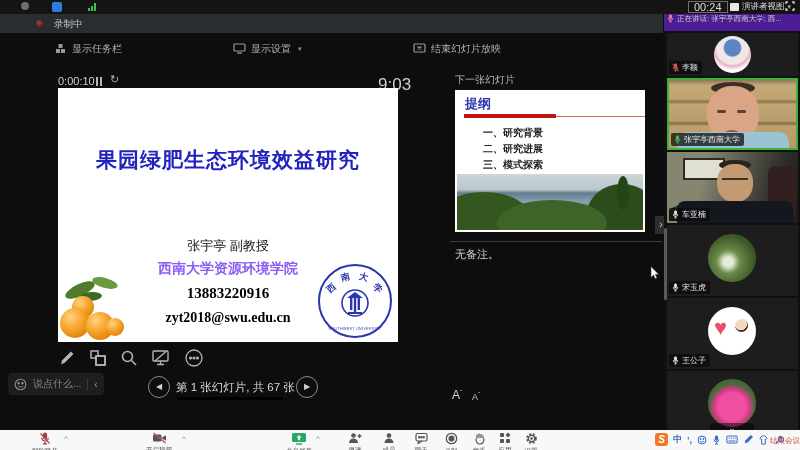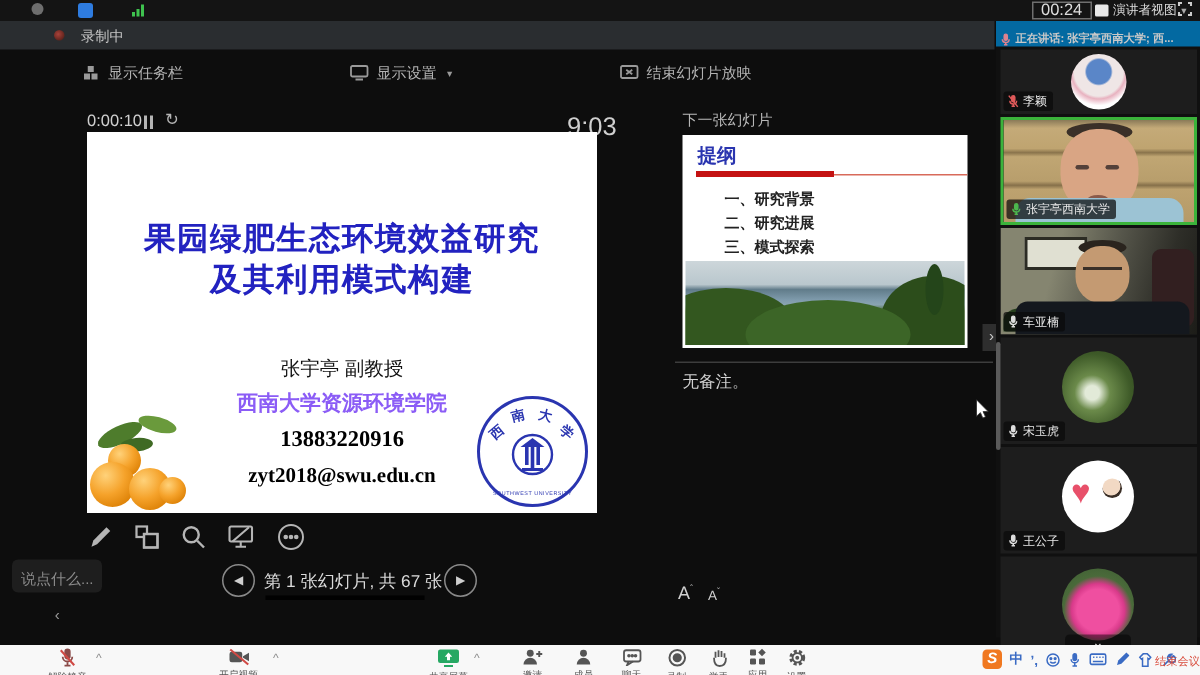--- a/index.html
+++ b/index.html
@@ -73,21 +73,21 @@
   
   .tools{left:58px;top:348px;display:flex;gap:13px;align-items:center;color:#b5b5b5;}
   .navarrow{top:376px;width:20px;height:20px;border:1px solid #8a8a8a;border-radius:50%;
     color:#cfcfcf;font-size:8px;line-height:20px;text-align:center;}
   .na-l{left:148px;} .na-r{left:296px;}
   .navtext{left:176px;top:380px;font-size:11.5px;color:#dadada;}
   .navline{left:177px;top:397px;width:106px;height:3px;background:#010101;}
 
   
   .chatbub{left:8px;top:373px;height:22px;background:#1e1e1e;border-radius:4px;display:flex;
-    align-items:center;padding:0 6px;gap:6px;flex-direction:column;}
+    align-items:center;padding:0 6px;gap:6px;}
   .chatph{color:#8a8a8a;font-size:10px;}
   .chatdiv{width:1px;height:12px;background:#3a3a3a;}
   .chatcol{color:#9a9a9a;font-size:10px;}
 
   
   .nextlabel{left:455px;top:73px;font-size:10px;color:#b8b8b8;}
   .thumb{left:455px;top:90px;width:190px;height:142px;background:#fff;overflow:hidden;}
   .th-head{left:10px;top:5px;color:#2a35b0;font-weight:bold;font-size:13px;}
   .th-redbar{left:9px;top:24px;width:92px;height:4px;background:#c41212;}
   .th-redline{left:101px;top:26px;width:89px;height:1px;background:#d86a5a;}
@@ -103,22 +103,22 @@
   .nextbtn{left:655px;top:216px;width:12px;height:18px;background:#2e2e2e;color:#c8c8c8;
     font-size:10px;line-height:18px;text-align:center;}
   .hdiv{left:450px;top:241px;width:212px;height:1px;background:#3d3d3d;}
   .notes{left:455px;top:247px;font-size:11px;color:#d2d2d2;}
   .fontbtns{left:452px;top:388px;display:flex;gap:10px;color:#cfcfcf;align-items:flex-end;}
   .fa1{font-size:12px;} .fa2{font-size:9px;}
   .fontbtns small{font-size:6px;vertical-align:super;}
 
   
   .sidebar{left:664px;top:14px;width:136px;height:411px;background:#101010;}
-  .toast{left:0;top:0;width:136px;height:17px;background:#0369a1;display:flex;align-items:flex-end;
-    gap:2px;padding-left:2px;box-sizing:border-box;overflow:hidden;font-weight:bold;}
+  .toast{left:0;top:0;width:136px;height:17px;background:#4c1d95;display:flex;align-items:flex-start;
+    gap:2px;padding-left:2px;box-sizing:border-box;overflow:hidden;}
   .toast span{color:#c8c8c8;font-size:7.5px;white-space:nowrap;}
   .tile{left:3px;width:131px;background:#1d1d1d;overflow:hidden;}
   .tl1{top:19px;height:43px;}
   .tl2{top:64px;height:72px;border:2px solid #3bb33b;box-sizing:border-box;}
   .tl3{top:138px;height:71px;}
   .tl4{top:211px;height:71px;}
   .tl5{top:284px;height:71px;}
   .tl6{top:357px;height:68px;}
   .badge{position:absolute;left:2px;bottom:2px;display:flex;align-items:center;gap:2px;
     background:rgba(10,10,10,.72);border-radius:2px;padding:1px 4px 1px 2px;}
@@ -225,21 +225,20 @@
   <div class="abs pausebtn">
       <i></i>
       <i></i>
     </div>
   <div class="abs replaybtn">↻</div>
   <div class="abs clock">9:03</div>
 
   <div class="abs slide">
     <div class="abs slide-title">
       <div>果园绿肥生态环境效益研究</div>
-      <div>及其利用模式构建</div>
     </div>
     <div class="abs sl-author">张宇亭 副教授</div>
     <div class="abs sl-dept">西南大学资源环境学院</div>
     <div class="abs sl-phone">13883220916</div>
     <div class="abs sl-email">zyt2018@swu.edu.cn</div>
     <div class="abs oranges">
       <div class="abs leaf lf1"></div>
       <div class="abs leaf lf2"></div>
       <div class="abs leaf lf3"></div>
       <div class="abs orng o3"></div>

